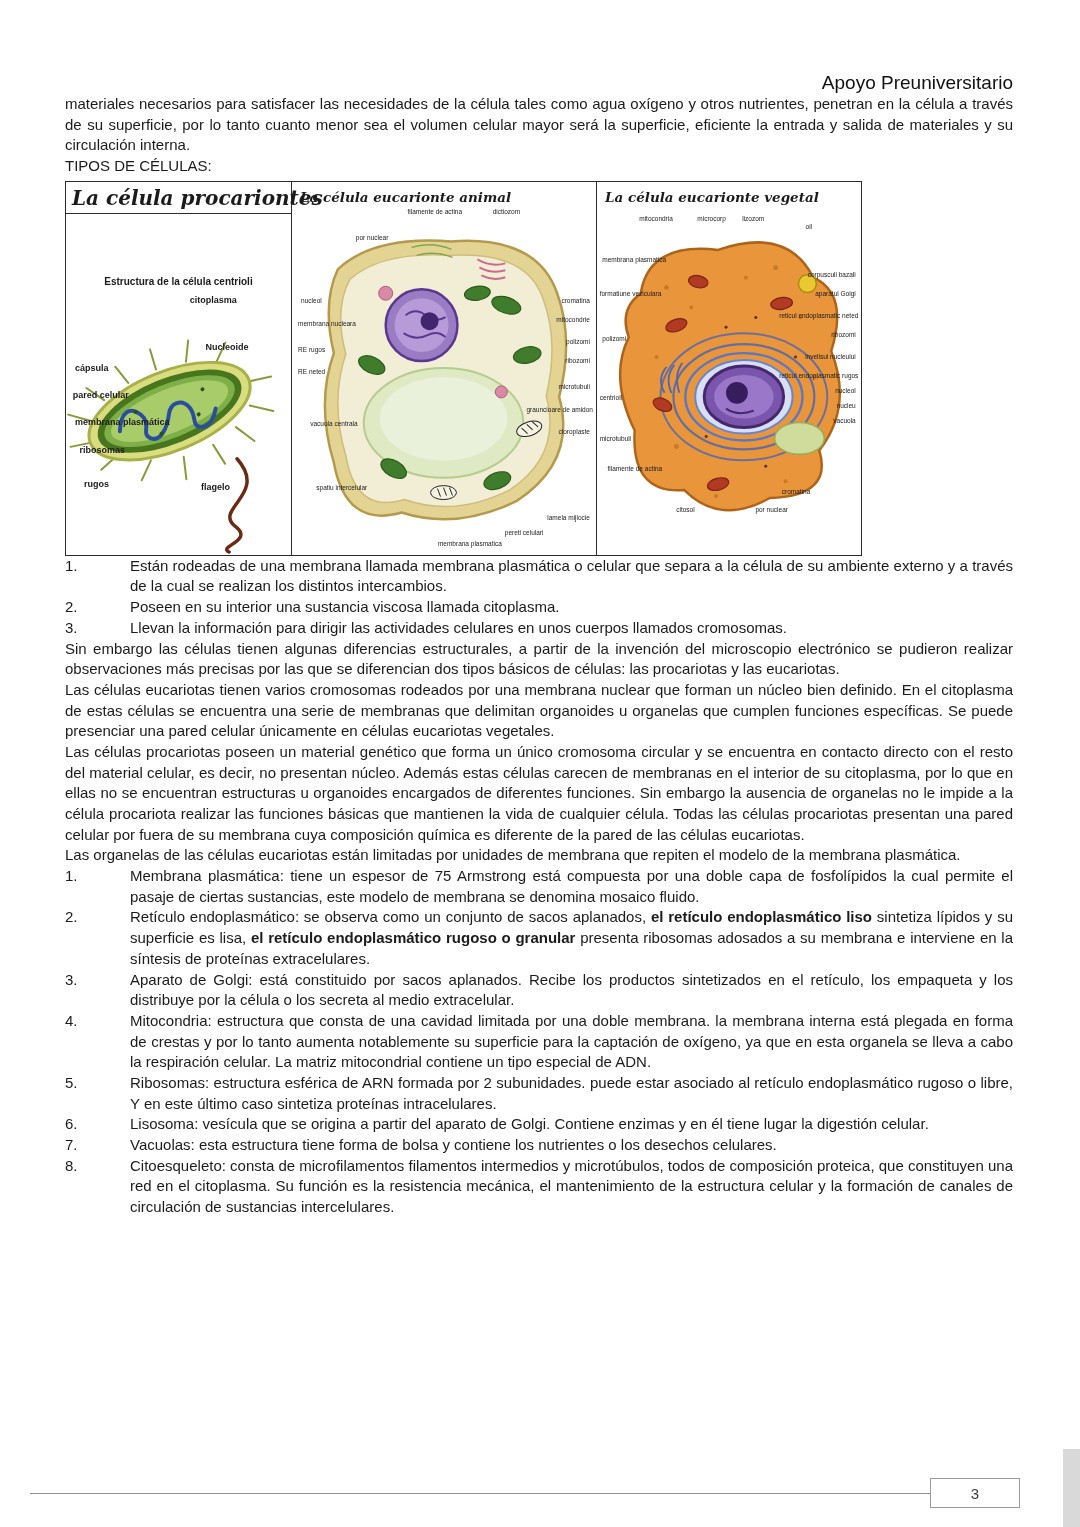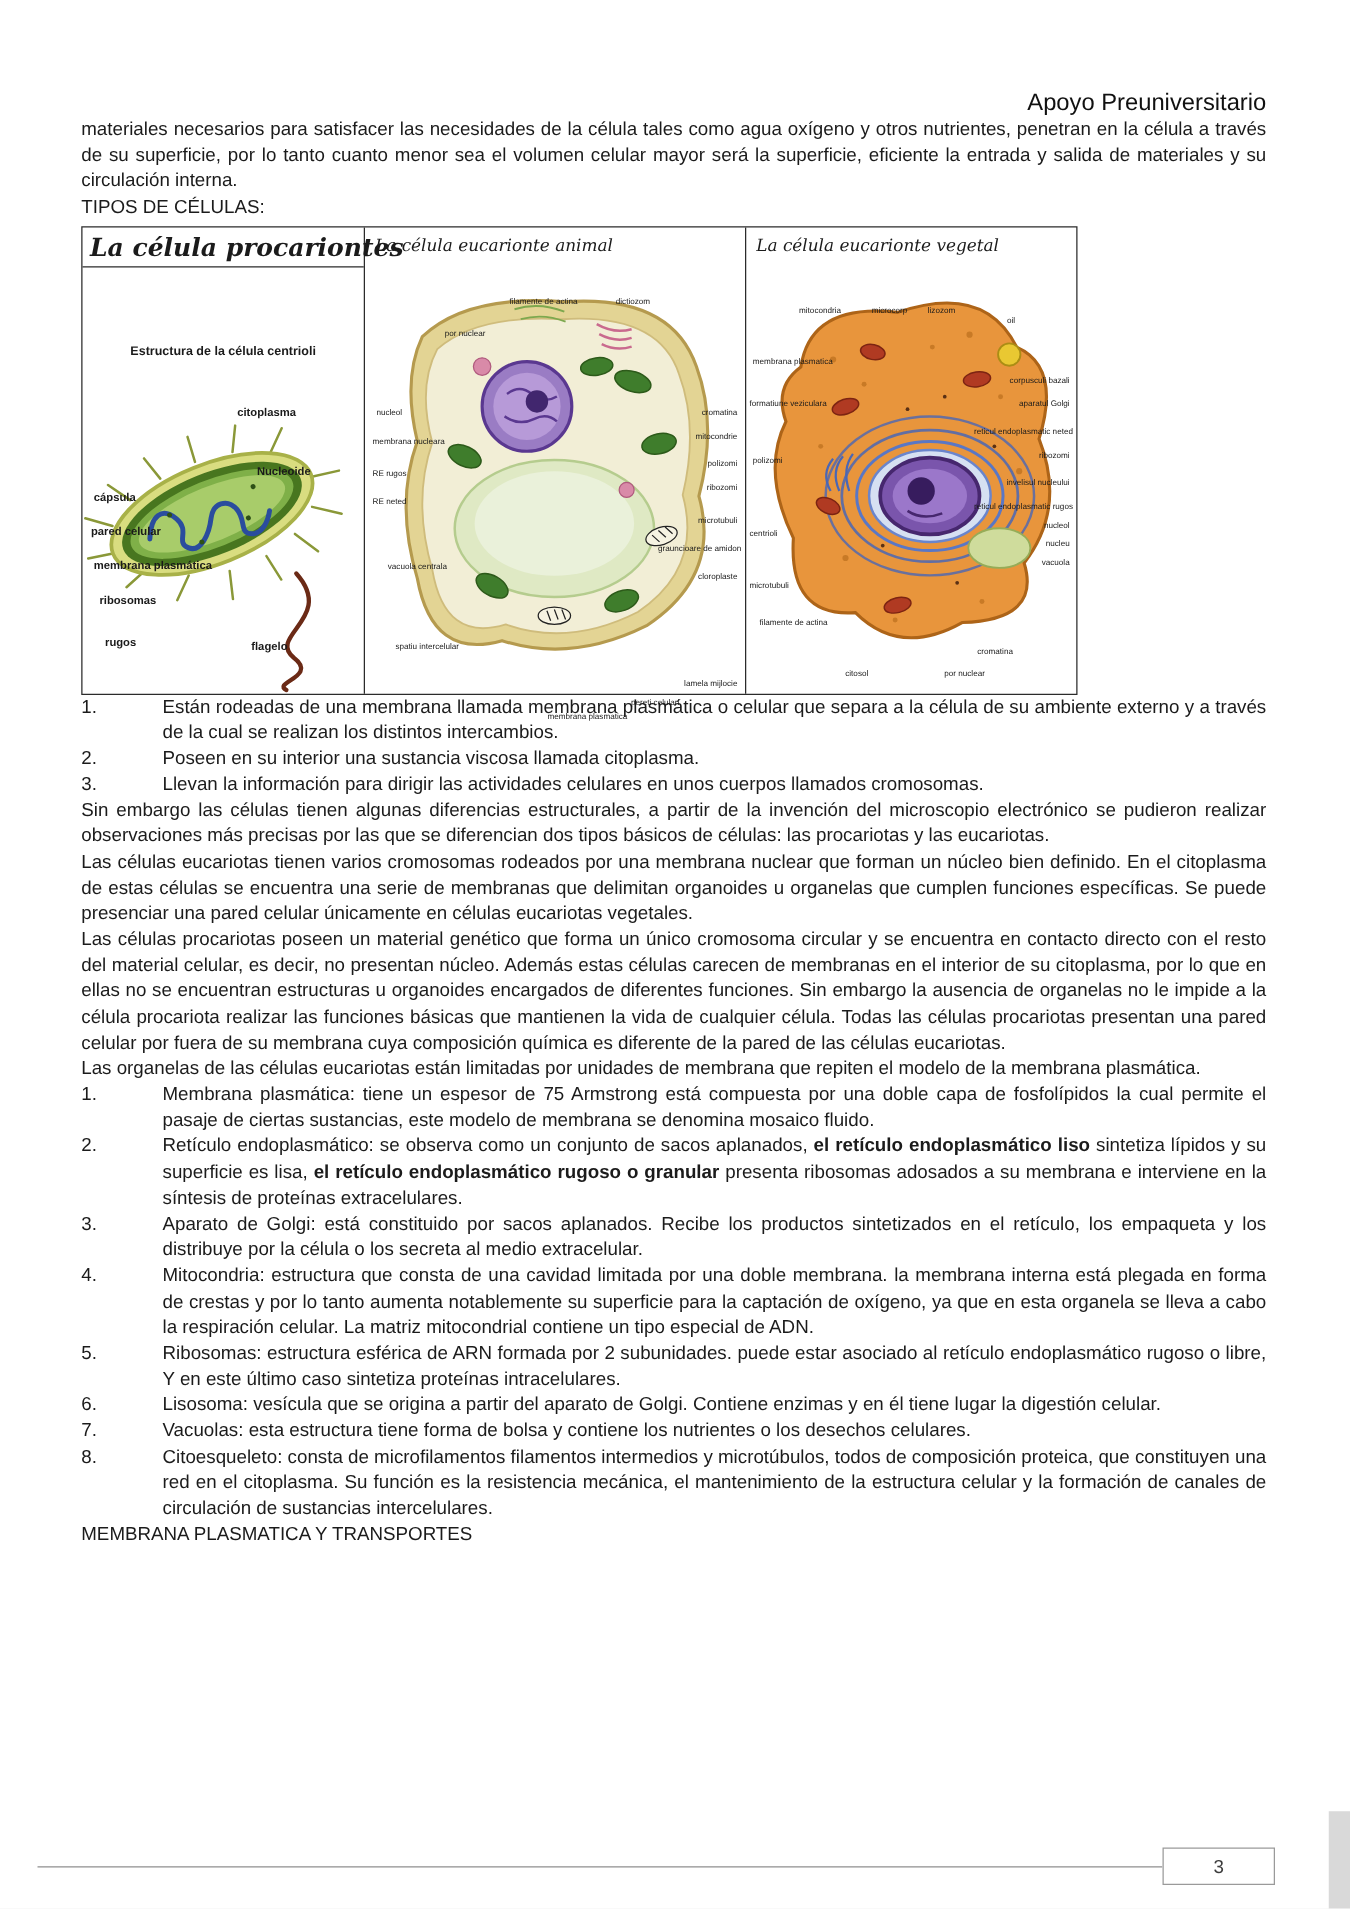--- a/index.html
+++ b/index.html
@@ -15,27 +15,27 @@
   
   .figure{margin-top:4px;width:797px;height:375px;display:flex;border:1.6px solid #2b2b2b;background:#fff;box-sizing:border-box;}
   .fcol{position:relative;box-sizing:border-box;height:100%;}
   .c1{width:226px;border-right:1.6px solid #2b2b2b;display:flex;flex-direction:column;}
   .c2{width:305px;border-right:1.6px solid #2b2b2b;}
   .c3{flex:1;}
   .fhdr1{height:32px;border-bottom:1.6px solid #2b2b2b;font-family:"DejaVu Serif",serif;font-style:italic;font-weight:bold;
          font-size:20px;padding:4px 6px 0 6px;box-sizing:border-box;white-space:nowrap;}
   .fbody{position:relative;flex:1;}
   .c2 .fbody,.c3 .fbody{height:100%;}
-  .fhdr2{position:absolute;top:7px;left:8px;font-family:"DejaVu Serif",serif;font-style:italic;font-weight:normal;font-size:13.5px;z-index:3;}
+  .fhdr2{position:absolute;top:7px;left:8px;font-family:"DejaVu Serif",serif;font-style:italic;font-weight:bold;font-size:13.5px;z-index:3;}
   .psub{position:absolute;top:62px;left:0;right:0;text-align:center;font-weight:bold;font-size:10px;z-index:3;}
   .figsvg{position:absolute;left:0;right:0;bottom:0;width:100%;display:block;}
   .svg-prok{top:86px;height:calc(100% - 86px);}
   .svg-full{top:0;height:100%;}
   .labels{position:absolute;inset:0;pointer-events:none;z-index:4;}
-  .dlabel{position:absolute;font-size:6.5px;line-height:1.1;color:#1a1a1a;white-space:nowrap;margin-top:30px;}
+  .dlabel{position:absolute;font-size:6.5px;line-height:1.1;color:#1a1a1a;white-space:nowrap;}
   .labels-prok .dlabel{font-size:9px;font-weight:bold;}
 
   
   .li{display:flex;line-height:1.38;}
   .num{flex:0 0 65px;}
   .txt{flex:1;text-align:justify;}
   .b{font-weight:bold;margin-top:12px;}
 
   
   .footer-line{position:absolute;left:30px;right:150px;bottom:33px;border-top:1px solid #8f8f8f;}
@@ -263,21 +263,20 @@
     </div>
     <div class="li">
       <span class="num">7.</span>
       <span class="txt">Vacuolas: esta estructura tiene forma de bolsa y contiene los nutrientes o los desechos celulares.</span>
     </div>
     <div class="li">
       <span class="num">8.</span>
       <span class="txt">Citoesqueleto: consta de microfilamentos filamentos intermedios y microtúbulos, todos de composición proteica, que constituyen una red en el citoplasma. Su función es la resistencia mecánica, el mantenimiento de la estructura celular y la formación de canales de circulación de sustancias intercelulares.</span>
     </div>
 
-    <div class="line">MEMBRANA PLASMATICA Y TRANSPORTES</div>
 
   </div>
 
   <div class="footer-line"></div>
   <div class="page-box">
     <span>3</span>
   </div>
   <div class="edge-strip"></div>
 </div>
 

